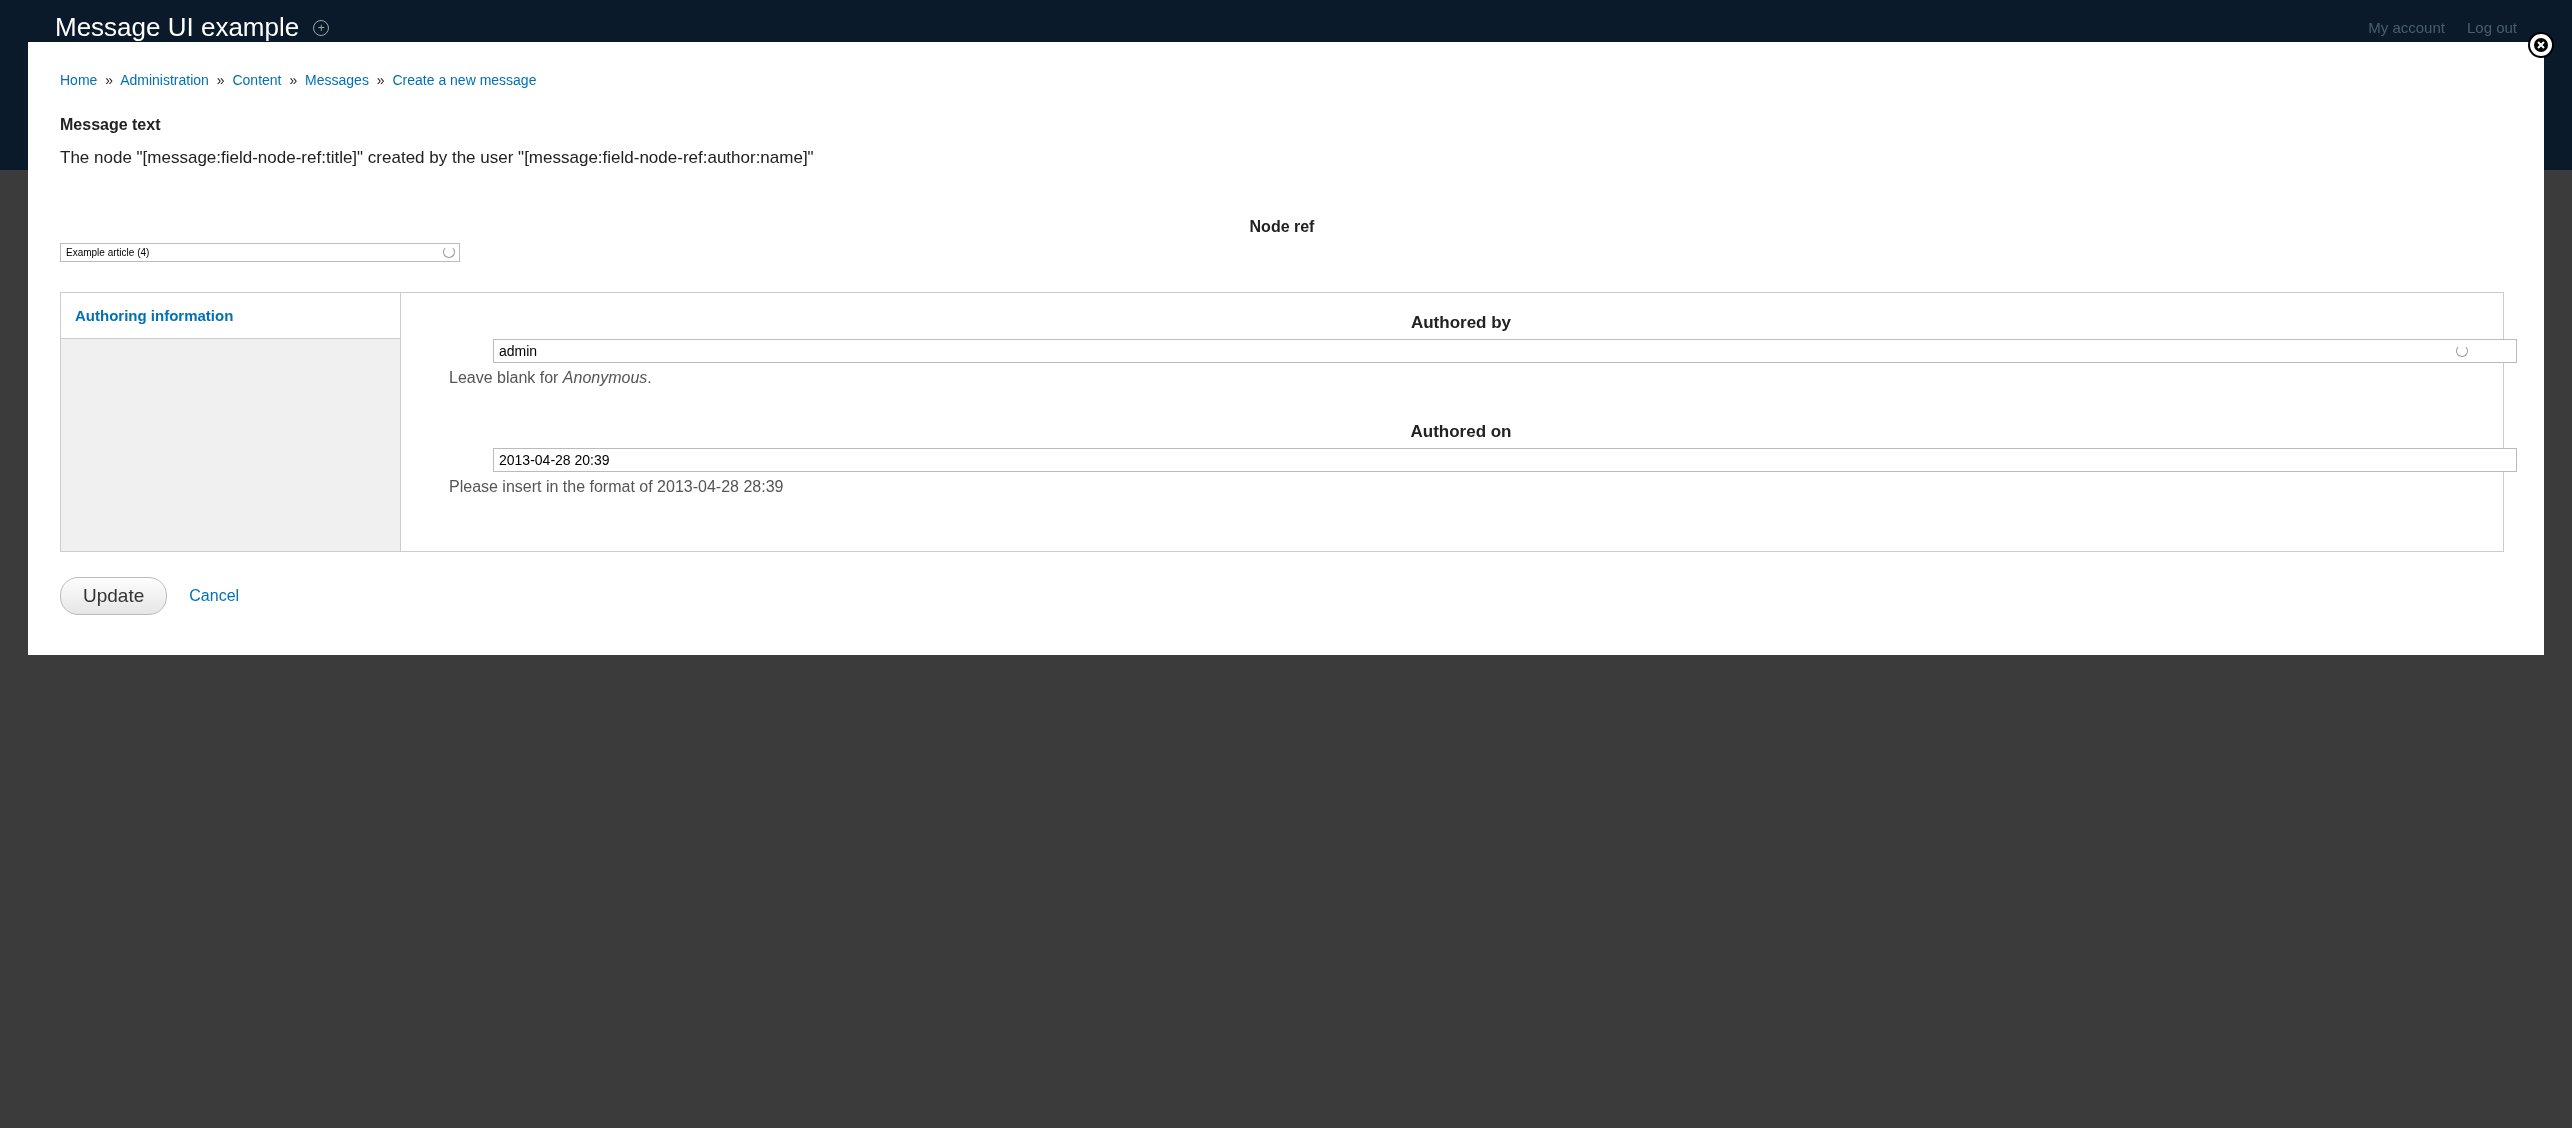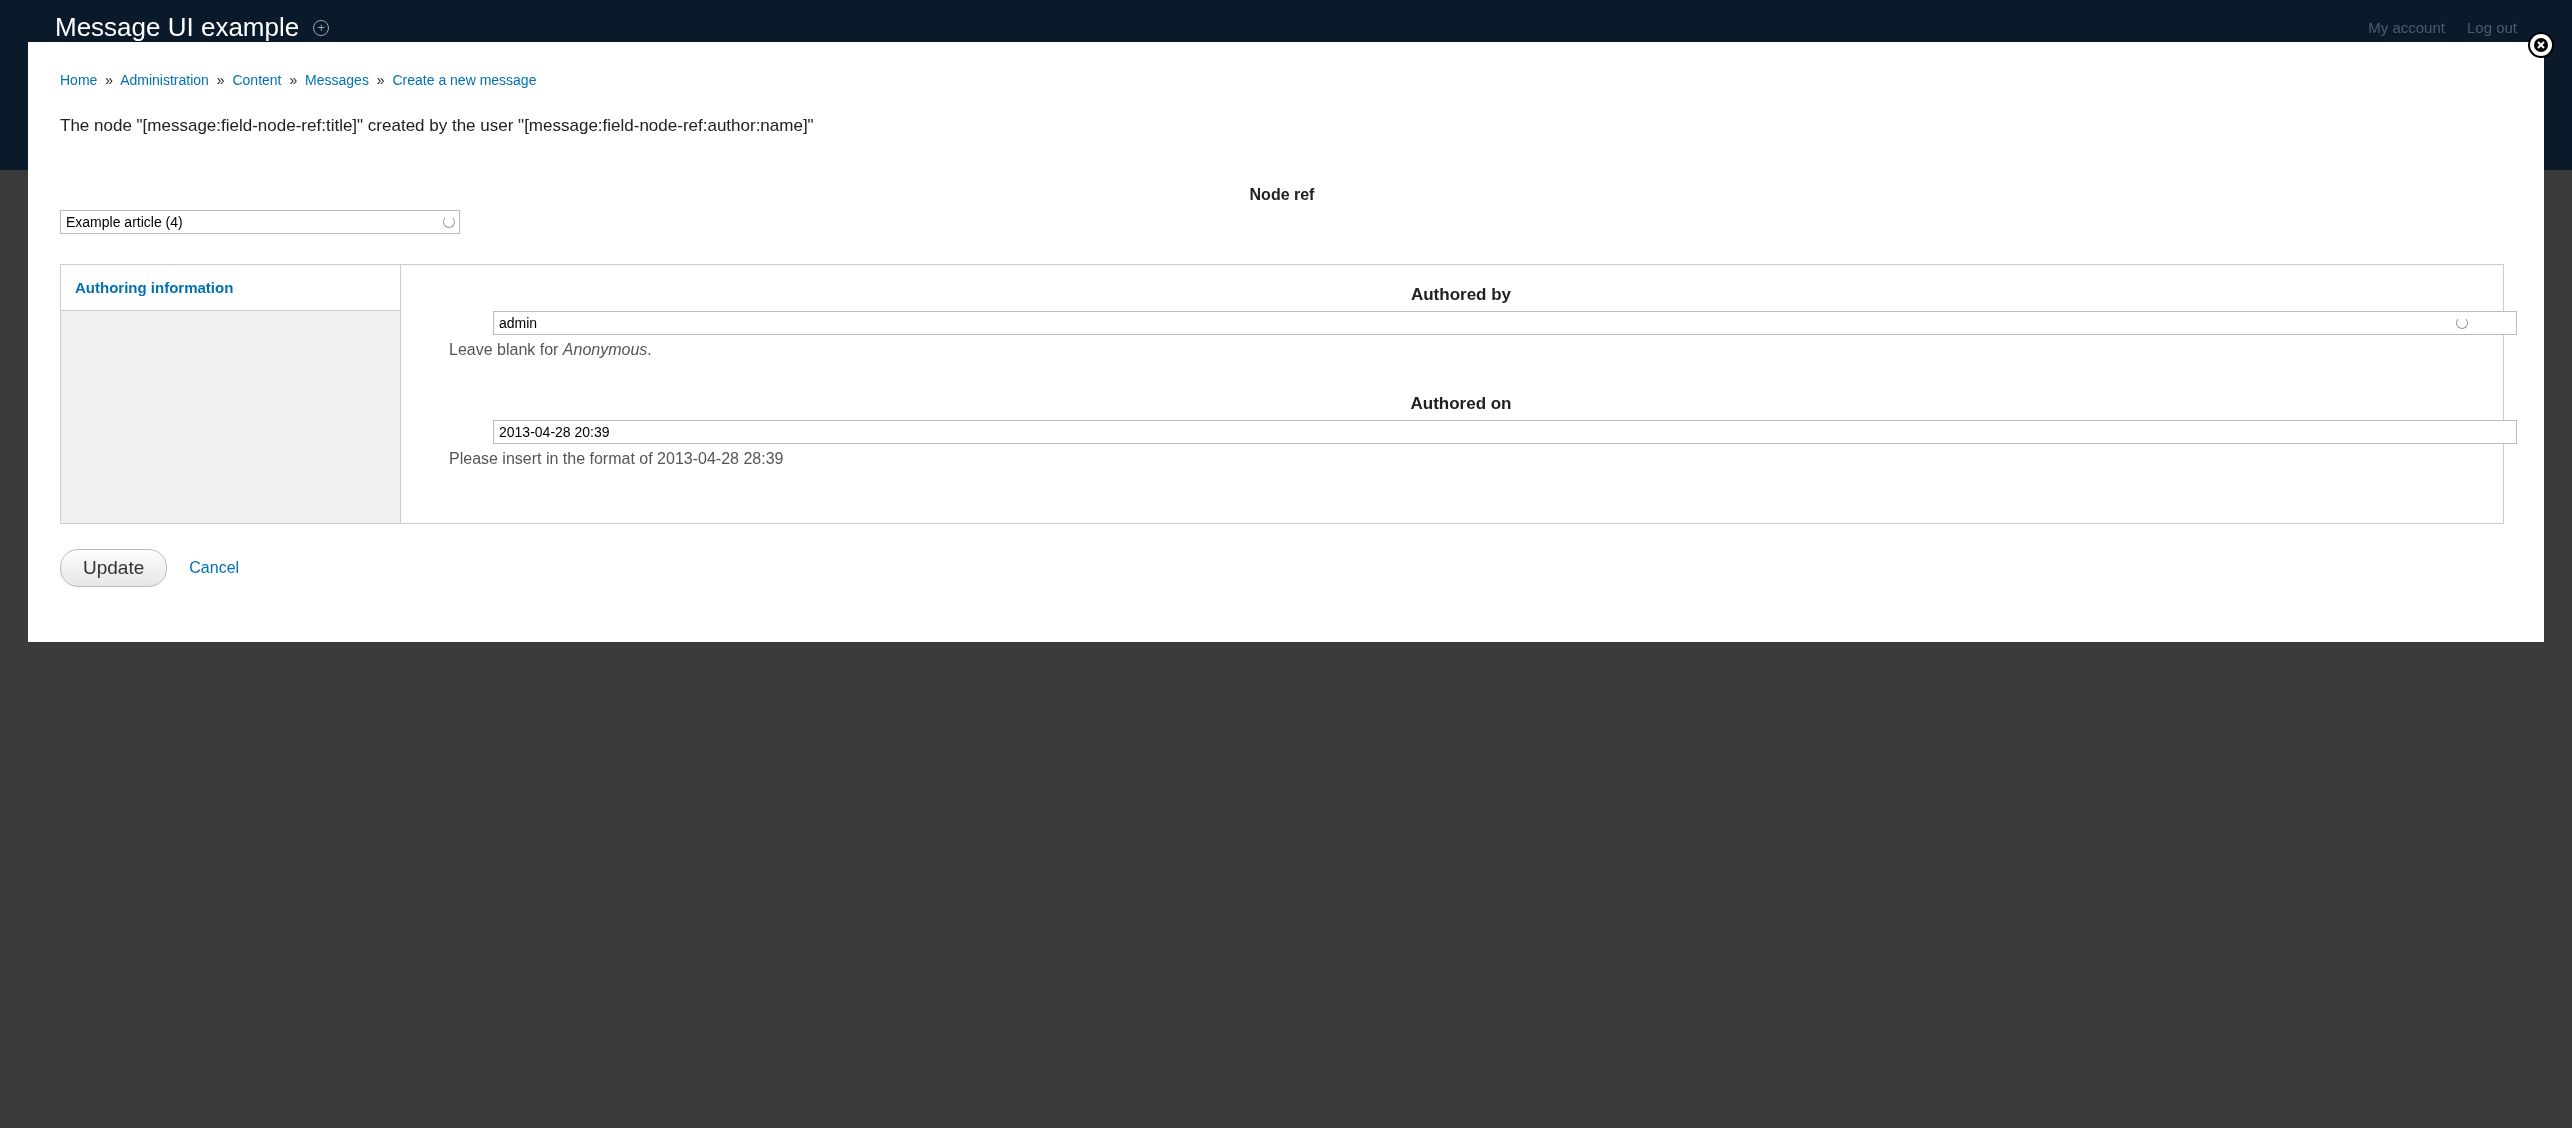--- a/index.html
+++ b/index.html
@@ -104,21 +104,21 @@
     text-align: center;
   }
   .node-ref-wrap { margin-bottom: 30px; }
   .autocomplete-input {
     position: relative;
     width: 400px;
   }
   .autocomplete-input input {
     width: 100%;
     padding: 3px 22px 3px 5px;
-    font-size: 14px;
+    font-size: 10px;
     border: 1px solid #bbb;
     background: #fff;
     font-family: inherit;
   }
   .throbber-icon {
     position: absolute;
     right: 5px;
     top: 50%;
     transform: translateY(-50%);
     width: 12px;
@@ -228,20 +228,21 @@
       <span class="sep">»</span>
       <a href="#">Administration</a>
       <span class="sep">»</span>
       <a href="#">Content</a>
       <span class="sep">»</span>
       <a href="#">Messages</a>
       <span class="sep">»</span>
       <a href="#">Create a new message</a>
     </div>
 
+    <div class="section-heading">Message text</div>
     <div class="message-text-body">The node "[message:field-node-ref:title]" created by the user "[message:field-node-ref:author:name]"</div>
 
     <div class="node-ref-wrap">
       <div class="field-label">Node ref</div>
       <div class="autocomplete-input">
         <input type="text" value="Example article (4)" style="">
         <span class="throbber-icon"></span>
       </div>
     </div>
 

